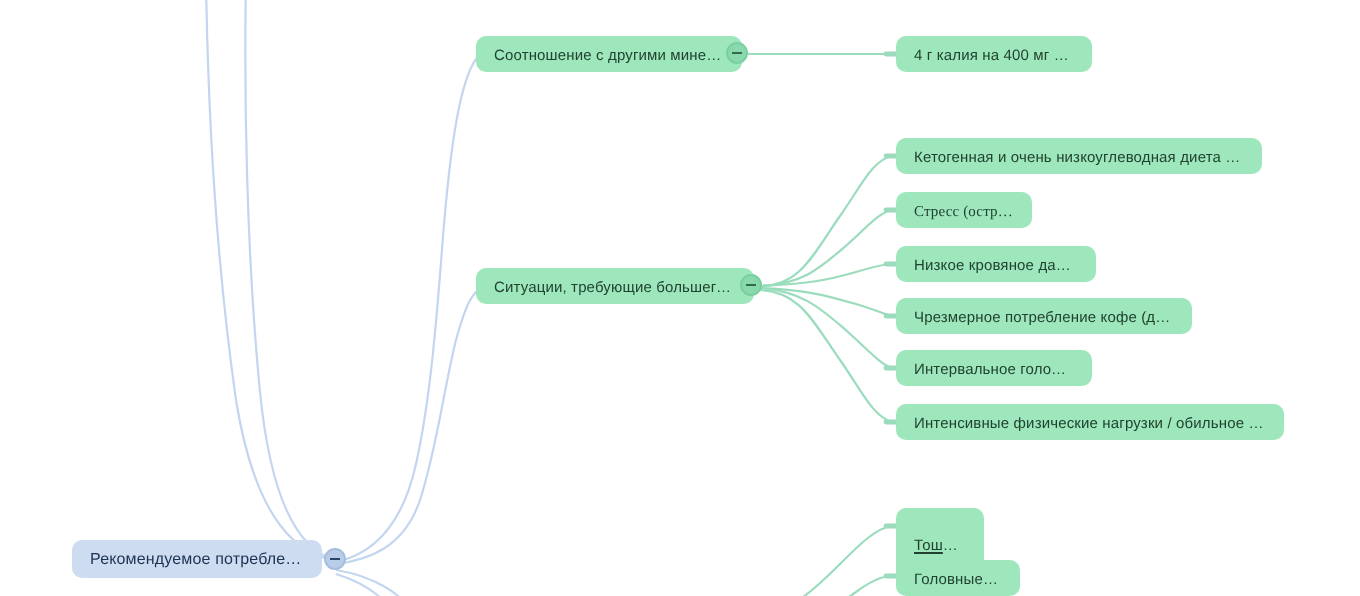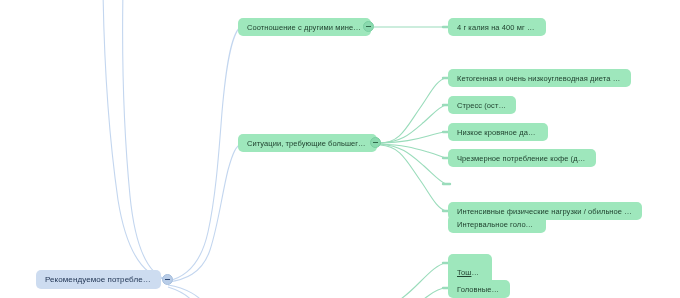--- a/index.html
+++ b/index.html
@@ -146,33 +146,33 @@
     <span class="node-label">Ситуации, требующие большего натрия</span>
   </div>
   <div class="toggle toggle-green" style="left:370px; top:137px;">
     <span class="dash"></span>
   </div>
 
   <div class="node node-green" style="left:448px; top:69px; width:183px; height:18px; font-size:7.5px;">
     <span class="node-label">Кетогенная и очень низкоуглеводная диета (4-7 г натрия)</span>
   </div>
 
-  <div class="node node-green" style="left:448px; top:96px; width:68px; height:18px; font-size:7.5px;">
+  <div class="node node-green" style="left:448px; top:96px; width:68px; height:18px; font-size:7.5px;font-family:Liberation Serif, serif;">
     <span class="node-label">Стресс (острый)</span>
   </div>
 
   <div class="node node-green" style="left:448px; top:123px; width:100px; height:18px; font-size:7.5px;">
     <span class="node-label">Низкое кровяное давление</span>
   </div>
 
   <div class="node node-green" style="left:448px; top:149px; width:148px; height:18px; font-size:7.5px;">
     <span class="node-label">Чрезмерное потребление кофе (диуретик)</span>
   </div>
 
-  <div class="node node-green" style="left:448px; top:175px; width:98px; height:18px; font-size:7.5px;margin-top:40px;">
+  <div class="node node-green" style="left:448px; top:175px; width:98px; height:18px; font-size:7.5px;">
     <span class="node-label">Интервальное голодание</span>
   </div>
 
   <div class="node node-green" style="left:448px; top:202px; width:194px; height:18px; font-size:7.5px;">
     <span class="node-label">Интенсивные физические нагрузки / обильное потоотделение</span>
   </div>
 
   <div class="node node-green" style="left:448px; top:254px; width:44px; height:36px; font-size:7.5px;text-decoration:underline;">
     <span class="node-label">Тошнота</span>
   </div>

